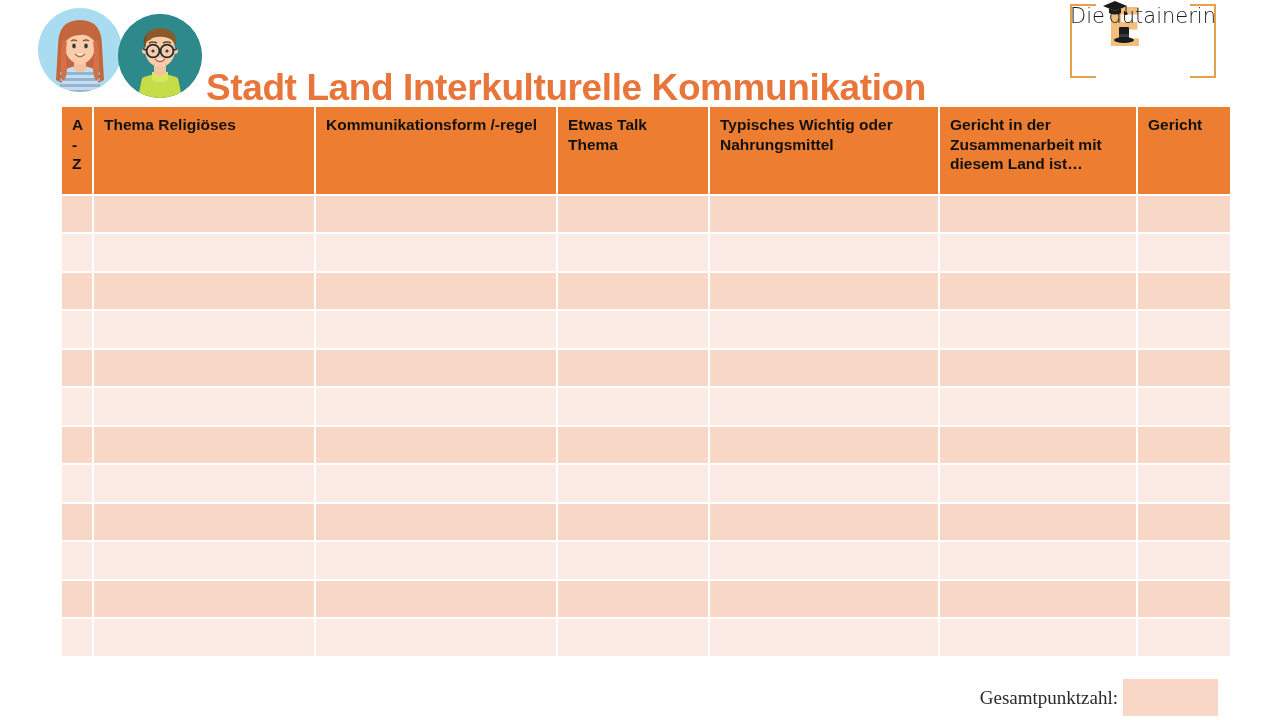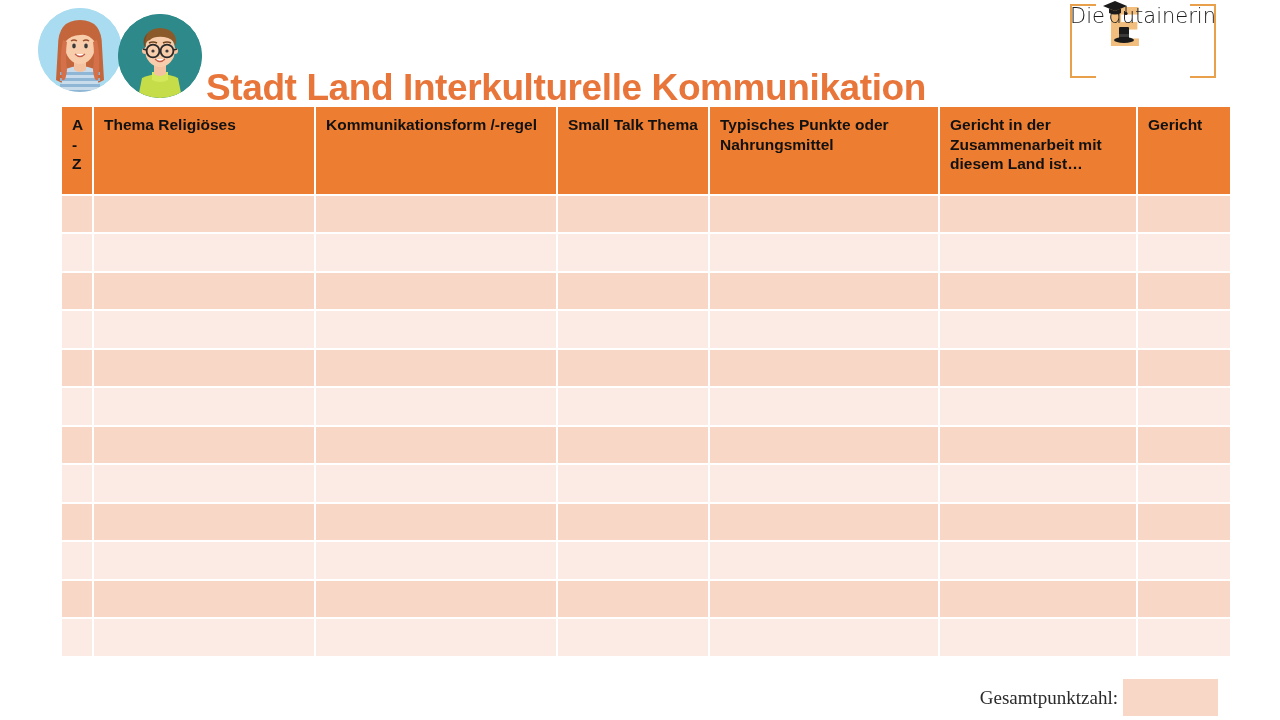--- a/index.html
+++ b/index.html
@@ -310,22 +310,22 @@
         <col style="width: 150px;">
         <col style="width: 228px;">
         <col style="width: 196px;">
         <col style="width: 92px;">
       </colgroup>
     <thead>
       <tr>
           <th>A - Z</th>
           <th>Thema Religiöses</th>
           <th>Kommunikationsform /-regel</th>
-          <th>Small Talk Thema</th>
-          <th>Typisches Punkte oder Nahrungsmittel</th>
+          <th>Etwas Talk Thema</th>
+          <th>Typisches Wichtig oder Nahrungsmittel</th>
           <th>Gericht in der Zusammenarbeit mit diesem Land ist…</th>
           <th>Gericht</th>
         </tr>
     </thead>
     <tbody>
         <tr class="row-dark">
           <td></td>
           <td></td>
           <td></td>
           <td></td>

